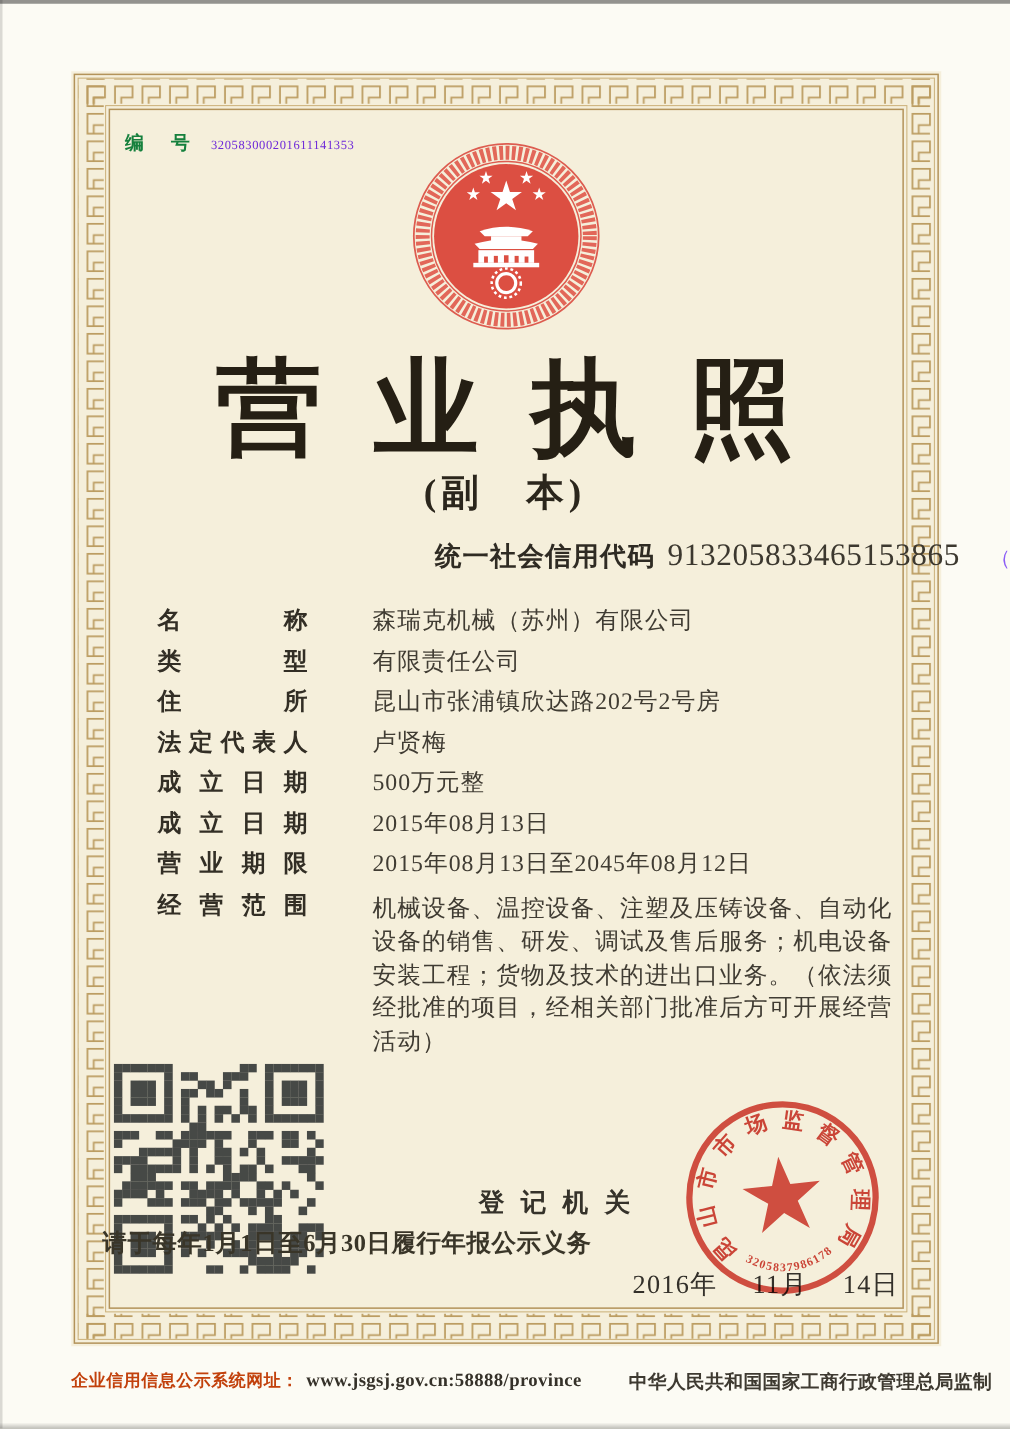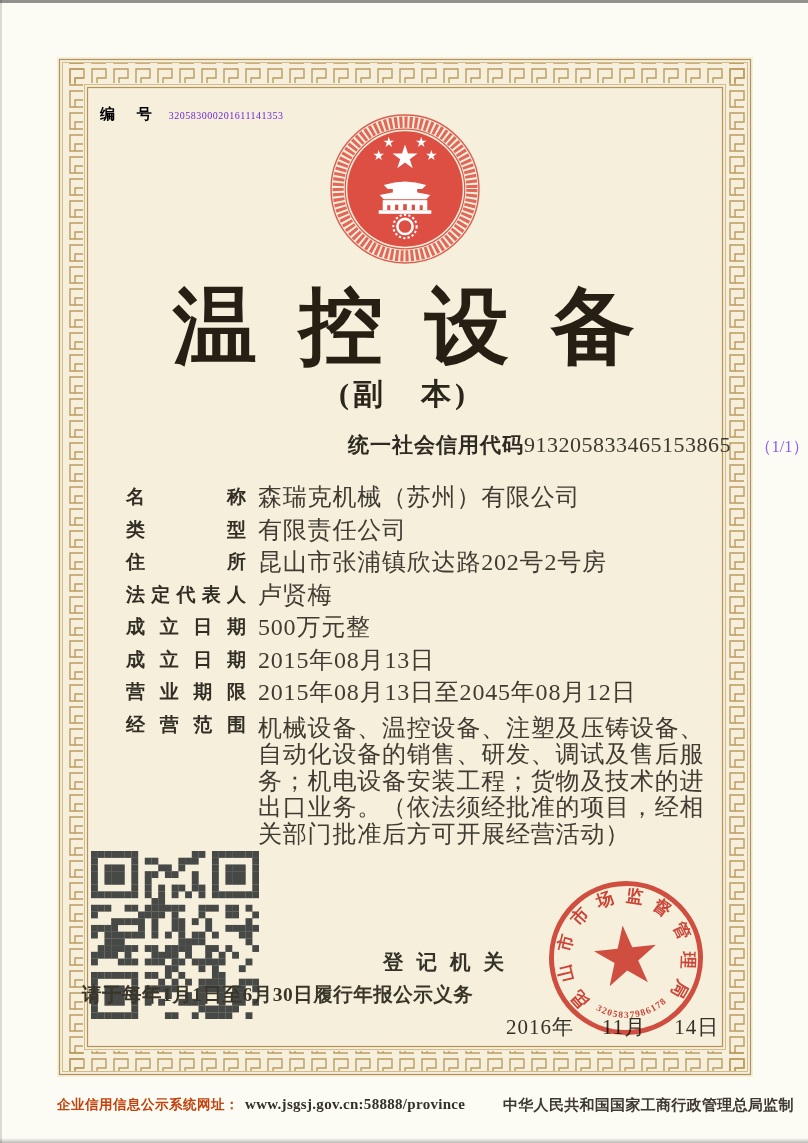--- a/index.html
+++ b/index.html
@@ -7,37 +7,37 @@
   .page{position:relative;width:808px;height:1143px;margin:0 auto;background:#fcfbf4;overflow:hidden;}
   
   .scan-edge-top{position:absolute;left:0;top:0;width:100%;height:3px;background:#3c3c3a;opacity:.55;}
   .scan-edge-bottom{position:absolute;left:0;bottom:0;width:100%;height:5px;background:linear-gradient(#0000,#00000040);}
   .scan-edge-left{position:absolute;left:0;top:0;width:2px;height:100%;background:#00000022;}
 
   .paper{position:absolute;left:57px;top:57px;width:696px;height:1020px;background:#f5efdb;}
   .frame-svg{position:absolute;left:0;top:0;pointer-events:none;}
 
   .serial-row{position:absolute;left:100px;top:105px;display:flex;align-items:baseline;color:#3b372e;}
-  .serial-label{font-weight:700;font-size:15px;letter-spacing:9px;color:#000000;}
+  .serial-label{font-weight:700;font-size:15px;letter-spacing:9px;color:#15803d;}
   .serial-number{font-size:10px;margin-left:8px;letter-spacing:.5px;color:#6d28d9;font-family:"Liberation Serif","DejaVu Serif",serif;}
 
   .emblem{position:absolute;left:328px;top:112px;width:154px;height:154px;}
 
   .doc-title{position:absolute;left:0;top:270px;width:100%;text-align:center;font-size:84px;font-weight:900;letter-spacing:42px;padding-left:42px;box-sizing:border-box;color:#251f14;font-family:"DejaVu Sans","Liberation Sans",sans-serif;}
   .doc-subtitle{position:absolute;left:0;top:374px;width:100%;text-align:center;font-size:30px;letter-spacing:4px;color:#2b261c;font-weight:600;}
 
   .credit-row{position:absolute;left:348px;top:431px;display:flex;align-items:baseline;white-space:nowrap;}
   .credit-label{font-size:21px;font-weight:700;letter-spacing:1px;color:#2f2b23;}
-  .credit-code{font-size:22px;letter-spacing:.5px;color:#3c382f;}
+  .credit-code{font-size:25px;margin-left:10px;letter-spacing:.5px;color:#3c382f;}
   .credit-page{font-size:16.5px;margin-left:24px;color:#8b5cf6;}
 
   .fields{position:absolute;left:126px;top:487px;width:600px;}
-  .field-row{display:flex;align-items:flex-start;margin-bottom:12.5px;line-height:20px;}
+  .field-row{display:flex;align-items:flex-start;margin-bottom:12.5px;line-height:20px;gap:40px;}
   .f-label{display:inline-block;width:120px;min-width:120px;text-align:justify;text-align-last:justify;font-size:19px;font-weight:700;color:#322e25;}
-  .f-value{margin-left:12px;font-size:24px;letter-spacing:.8px;color:#403c33;line-height:20px;}
+  .f-value{margin-left:12px;font-size:19px;letter-spacing:.8px;color:#403c33;line-height:20px;}
   .field-row.scope .f-value{width:470px;line-height:26.5px;}
 
   .qr{position:absolute;left:91px;top:851px;width:168px;height:168px;opacity:.92;}
 
   .registry-label{position:absolute;left:383px;top:948px;font-size:20.5px;font-weight:600;letter-spacing:13px;color:#35322a;}
 
   .notice{position:absolute;left:82px;top:981px;font-size:19.5px;letter-spacing:.5px;color:#393528;font-weight:600;}
 
   .date-row{position:absolute;left:506px;top:1013px;display:flex;font-size:21px;color:#33302a;letter-spacing:1px;}
   .date-part{margin-right:28px;}
@@ -105,21 +105,21 @@
     <rect x="74.2" y="91" width="3.6" height="6" fill="#dc4f42"></rect>
     <rect x="66.2" y="91.5" width="3.2" height="5.5" fill="#dc4f42"></rect>
     <rect x="82.6" y="91.5" width="3.2" height="5.5" fill="#dc4f42"></rect>
     <rect x="58.5" y="92" width="3" height="5" fill="#dc4f42"></rect>
     <rect x="90.5" y="92" width="3" height="5" fill="#dc4f42"></rect>
     <rect x="50" y="97" width="52" height="3.5" fill="#ffffff"></rect>
     <circle cx="76" cy="113" r="7.5" fill="none" stroke="#ffffff" stroke-width="2.5"></circle>
     <circle cx="76" cy="113" r="11.5" fill="none" stroke="#ffffff" stroke-width="2" stroke-dasharray="2.2 2.2"></circle>
   </svg>
 
-  <div class="doc-title">温控设备</div>
+  <div class="doc-title">营业执照</div>
   <div class="doc-subtitle">(副　本)</div>
 
   <div class="credit-row">
     <span class="credit-label">统一社会信用代码</span>
     <span class="credit-code">913205833465153865</span>
     <span class="credit-page">（1/1）</span>
   </div>
 
   <div class="fields">
     <div class="field-row">

